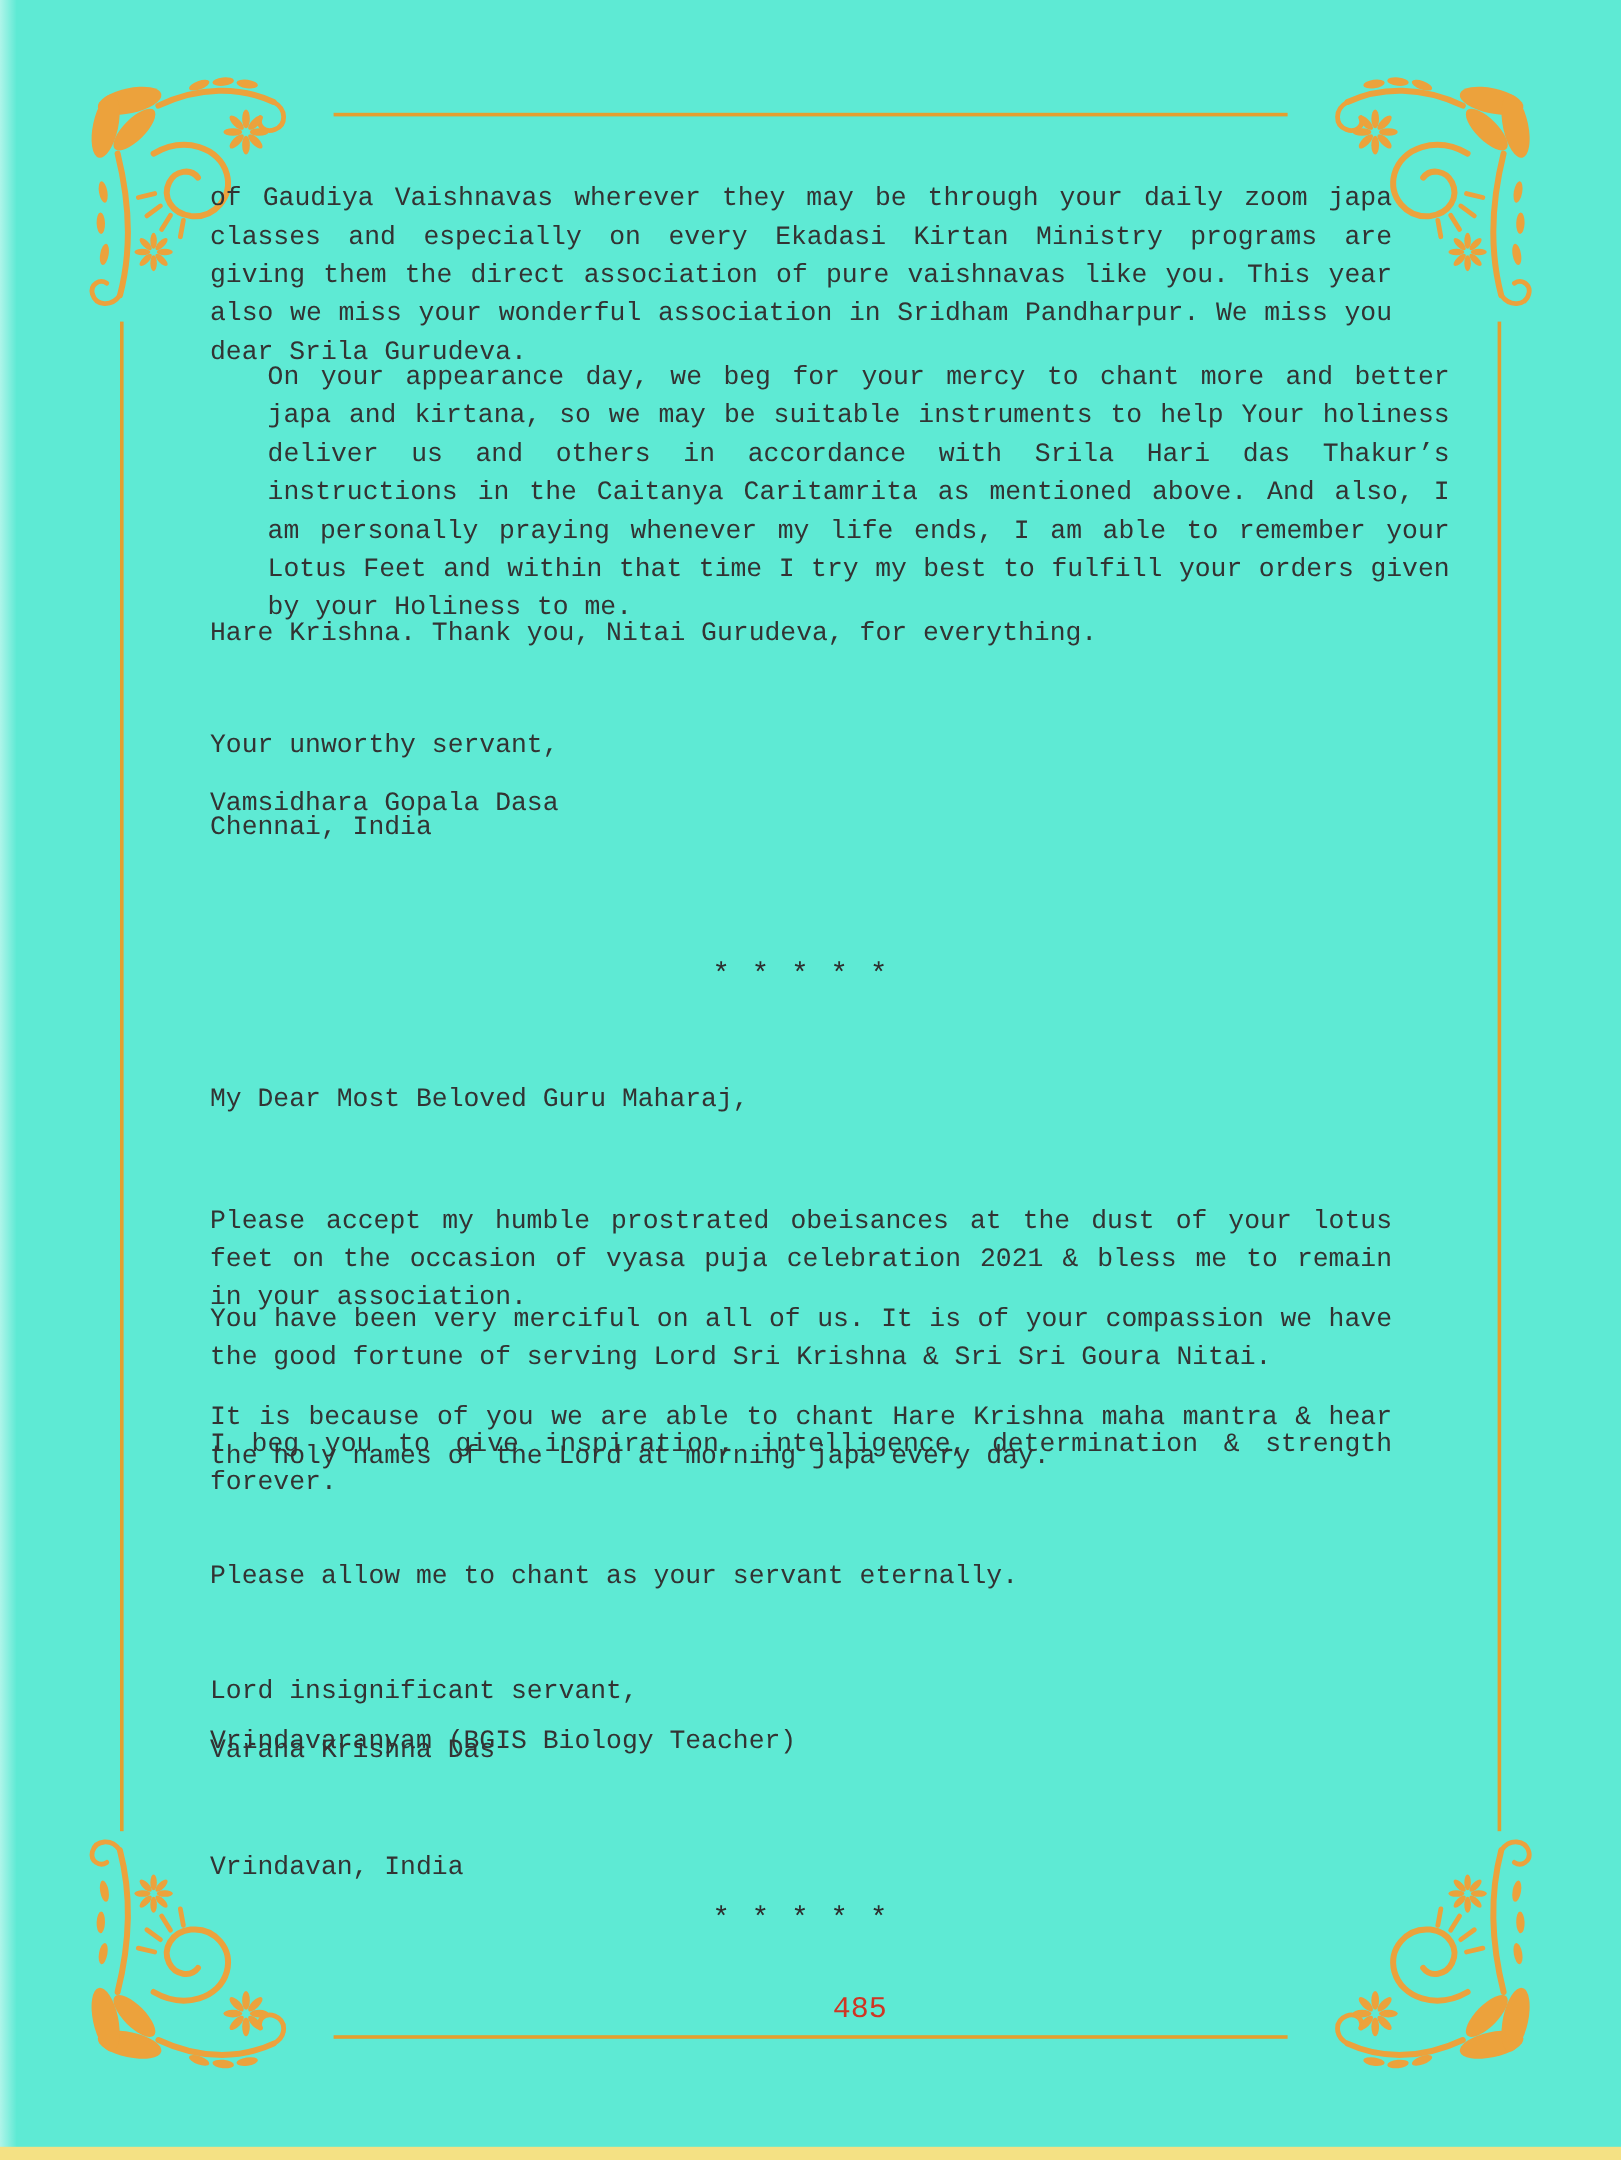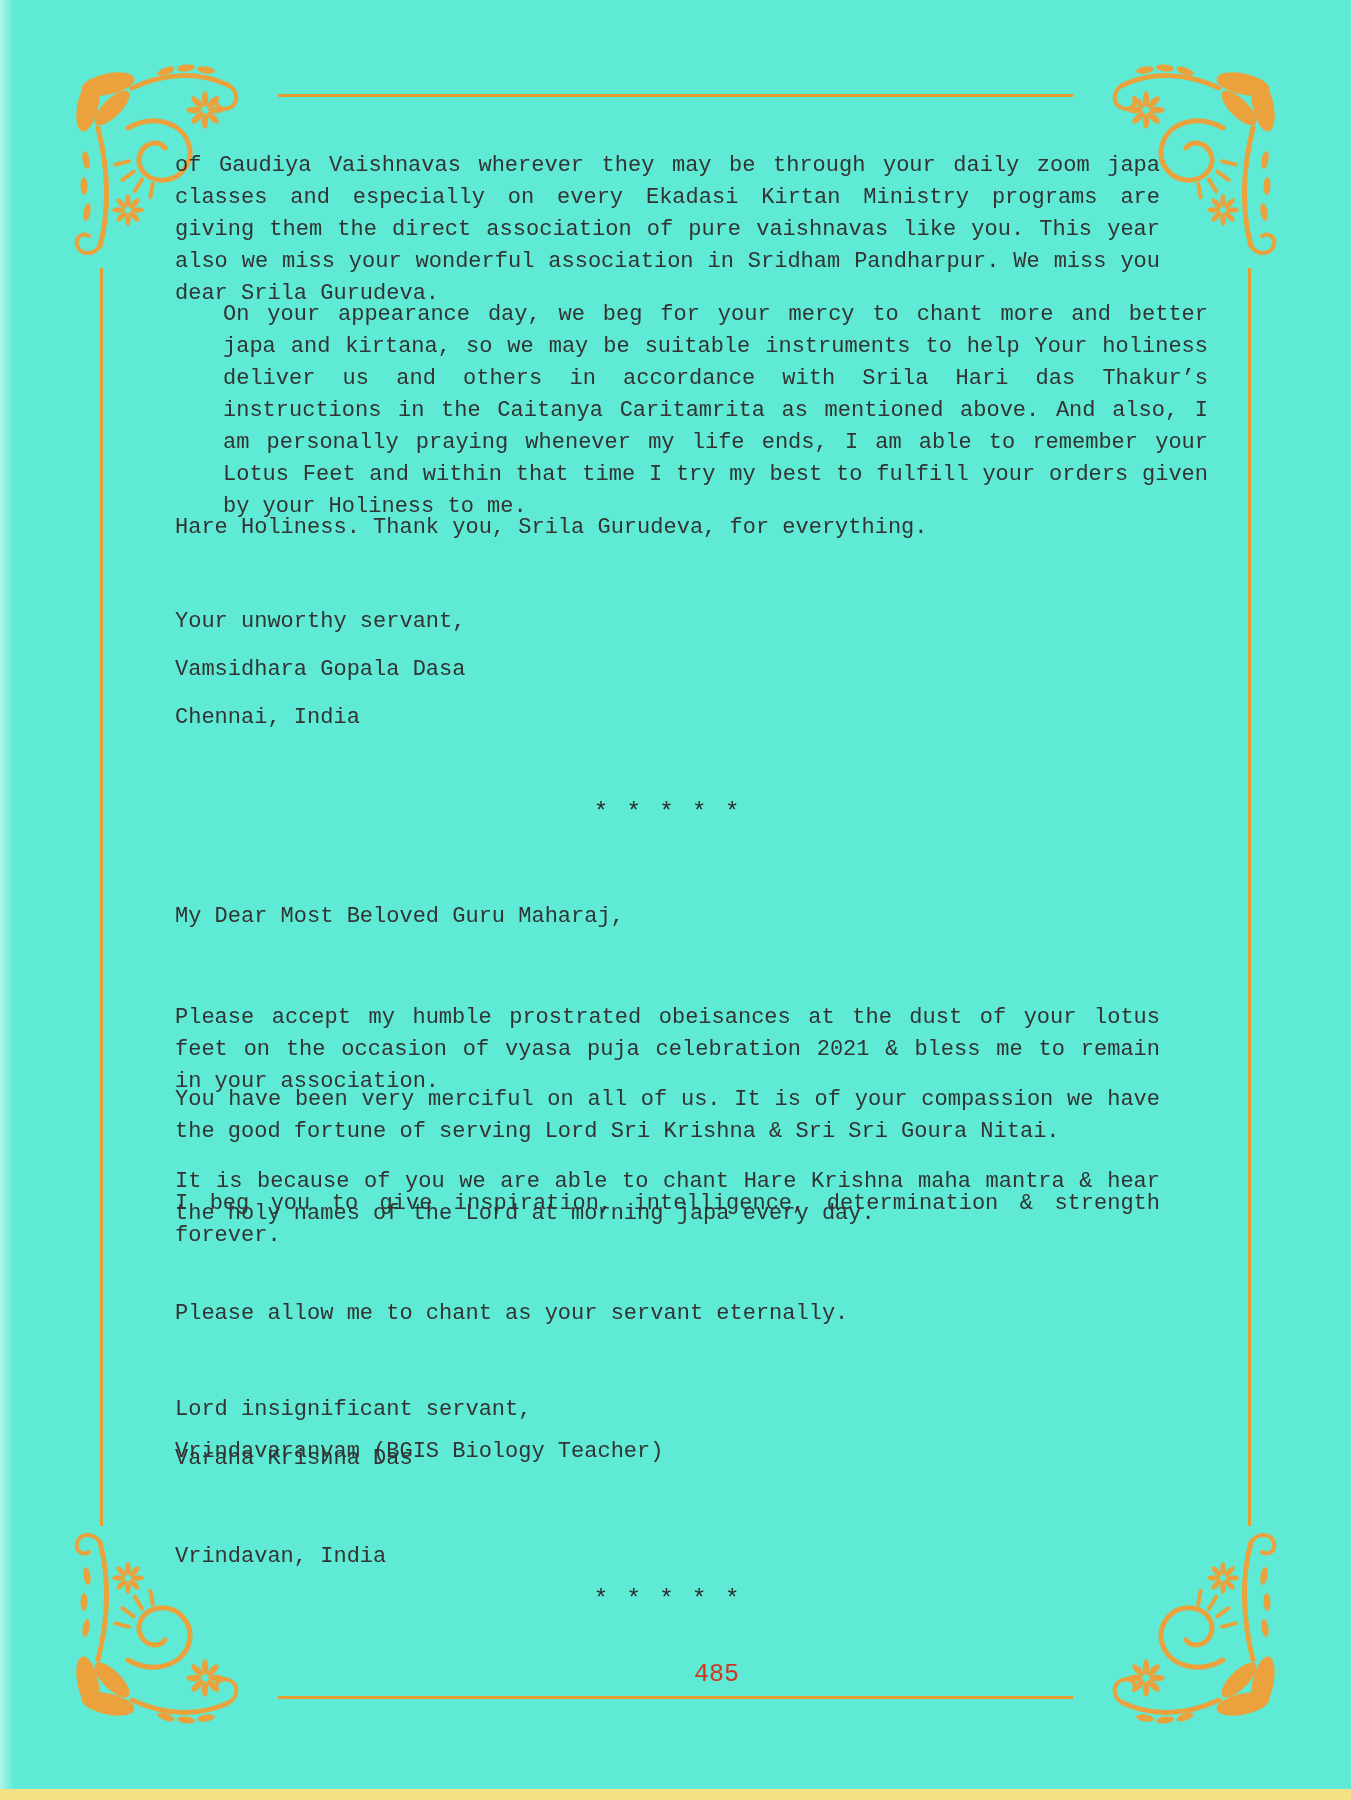--- a/index.html
+++ b/index.html
@@ -39,21 +39,21 @@
 
   
   section{ display:contents; }
   .abs{
     position:absolute; left:175px; width:985px;
     font-size:22px; line-height:32px;
     text-align:justify;
     margin:0;
   }
   .t150{ top:150px; }  .t299{ top:299px;margin-left:48px; }  .t512{ top:512px; }
-  .t606{ top:606px; }  .t654{ top:654px; }  .t702{ top:702px; }
+  .t606{ top:606px; }  .t654{ top:654px; }  .t702{ top:674px; }
   .t797{ top:797px; }  .t901{ top:901px; }
   .t1002{ top:1002px; } .t1084{ top:1084px; } .t1166{ top:1166px; }
   .t1248{ top:1188px; } .t1298{ top:1298px; }
   .t1394{ top:1394px; } .t1443{ top:1443px; } .t1492{ top:1436px; } .t1541{ top:1541px; }
   .t1584{ top:1584px; }
 
   .separator{
     text-align:center; font-size:24px; letter-spacing:2px; color:#2e2e2e;
   }
   .page-number{
@@ -140,21 +140,21 @@
   
   <div class="frame-line top"></div>
   <div class="frame-line bottom"></div>
   <div class="frame-line left"></div>
   <div class="frame-line right"></div>
 
   
   <section>
     <p class="abs t150">of Gaudiya Vaishnavas wherever they may be through your daily zoom japa classes and especially on every Ekadasi Kirtan Ministry programs are giving them the direct association of pure vaishnavas like you. This year also we miss your wonderful association in Sridham Pandharpur. We miss you dear Srila Gurudeva.</p>
     <p class="abs t299">On your appearance day, we beg for your mercy to chant more and better japa and kirtana, so we may be suitable instruments to help Your holiness deliver us and others in accordance with Srila Hari das Thakur’s instructions in the Caitanya Caritamrita as mentioned above. And also, I am personally praying whenever my life ends, I am able to remember your Lotus Feet and within that time I try my best to fulfill your orders given by your Holiness to me.</p>
-    <p class="abs t512">Hare Holiness. Thank you, Srila Gurudeva, for everything.</p>
+    <p class="abs t512">Hare Krishna. Thank you, Nitai Gurudeva, for everything.</p>
     <p class="abs t606">Your unworthy servant,</p>
     <p class="abs t654">Vamsidhara Gopala Dasa</p>
     <p class="abs t702">Chennai, India</p>
   </section>
 
   
   <div class="abs t797 separator">* * * * *</div>
 
   
   <section>

